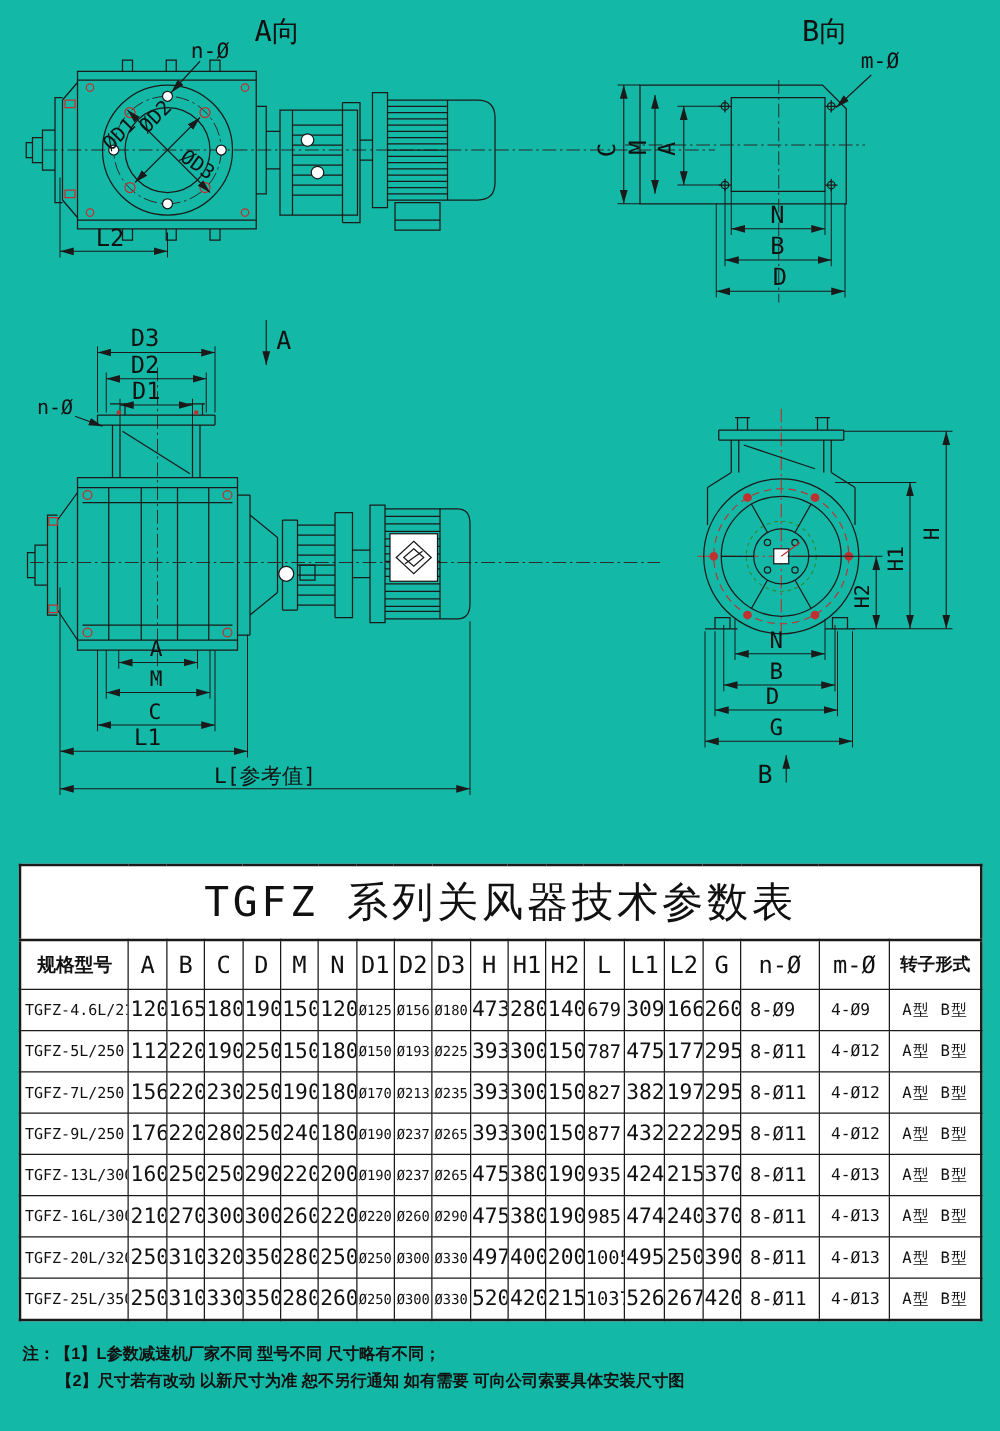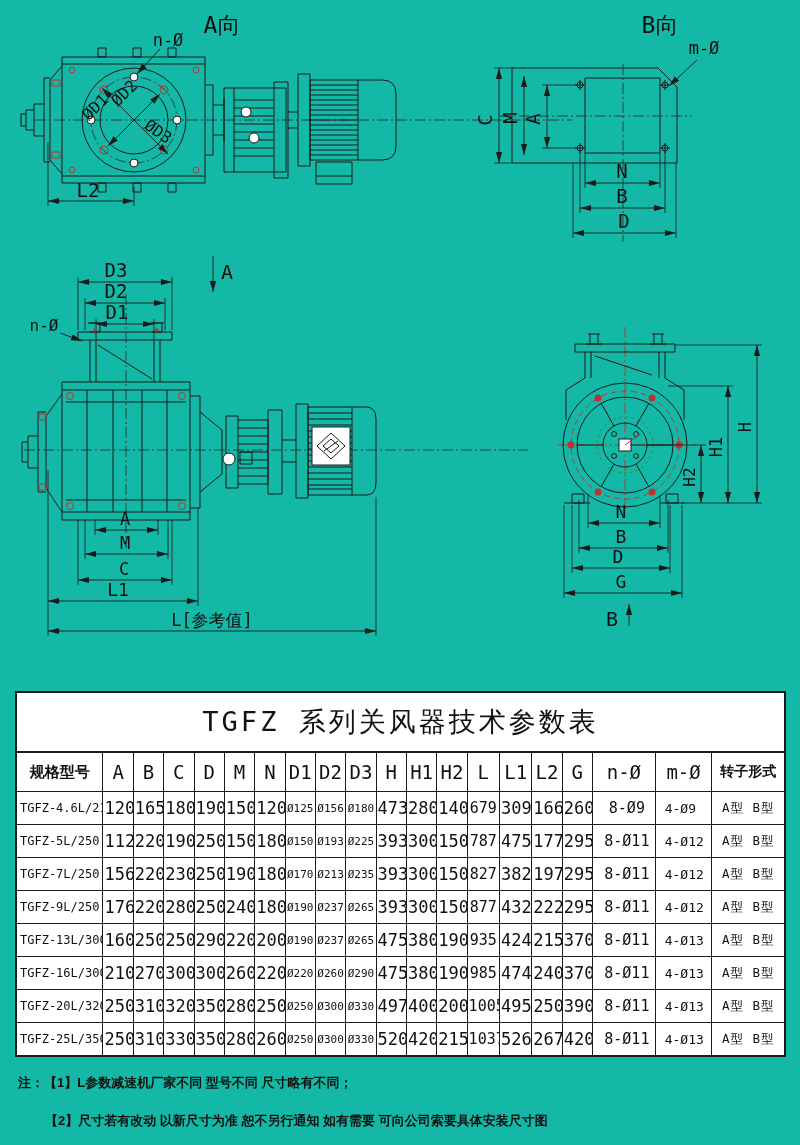--- a/index.html
+++ b/index.html
@@ -18,39 +18,39 @@
   .gd{stroke:#2e8b2e;stroke-width:0.9;fill:none;stroke-dasharray:3 3;}
   .dim{stroke:#1a1a1a;stroke-width:0.9;fill:none;}
   #drawings text{font-family:"DejaVu Sans Mono","Liberation Sans",sans-serif;fill:#111;}
   
   #param-table{position:absolute;left:15px;top:691px;width:771px;border-collapse:collapse;
                table-layout:fixed;background:#fff;}
   #param-table,
   #param-table th,#param-table td{border:1px solid #1a1a1a;}
   #param-table{border:2px solid #1a1a1a;}
   #param-table .title-cell{height:56px;border-bottom:2px solid #1a1a1a;text-align:center;
-     font-size:27px;letter-spacing:3px;font-family:"DejaVu Sans Mono","Liberation Serif",serif;
+     font-size:33px;letter-spacing:3px;font-family:"DejaVu Sans Mono","Liberation Serif",serif;
      font-weight:normal;}
   #param-table th{height:36px;font-weight:normal;text-align:center;
      font-family:"DejaVu Sans Mono","Liberation Sans",sans-serif;font-size:19px;}
   #param-table th.c0{font-size:15px;font-weight:bold;}
   #param-table th.c19{font-size:14px;font-weight:bold;}
   #param-table td{height:30px;text-align:center;
      font-family:"DejaVu Sans Mono","Liberation Sans",sans-serif;font-size:17px;
      white-space:nowrap;overflow:hidden;}
   #param-table td.c0{font-size:12px;text-align:left;padding-left:3px;}
   #param-table td.c7,#param-table td.c8,#param-table td.c9{font-size:11px;}
   #param-table td.c13{font-size:15px;}
-  #param-table td.c17{font-size:15px;text-align:center;padding-left:7px;}
+  #param-table td.c17{font-size:15px;text-align:left;padding-left:7px;}
   #param-table td.c18{font-size:13px;text-align:left;padding-left:9px;}
   #param-table td.c19{font-size:12.5px;letter-spacing:1px;}
   
   #notes{position:absolute;left:18px;top:1072px;font-size:13px;font-weight:bold;
          line-height:22px;color:#111;}
-  #notes .indent{padding-left:27px;margin-top:16px;}
+  #notes .indent{padding-left:27px;}
 </style>
 </head>
 <body>
 
 <div id="page">
 
 <svg id="drawings" width="800" height="690" viewBox="0 0 800 690">
   <defs>
     <marker id="ar" markerUnits="userSpaceOnUse" markerWidth="12" markerHeight="9" refX="11" refY="4.5" orient="auto-start-reverse">
       <path d="M0,1.4 L11,4.5 L0,7.6 Z" fill="#1a1a1a"></path>

